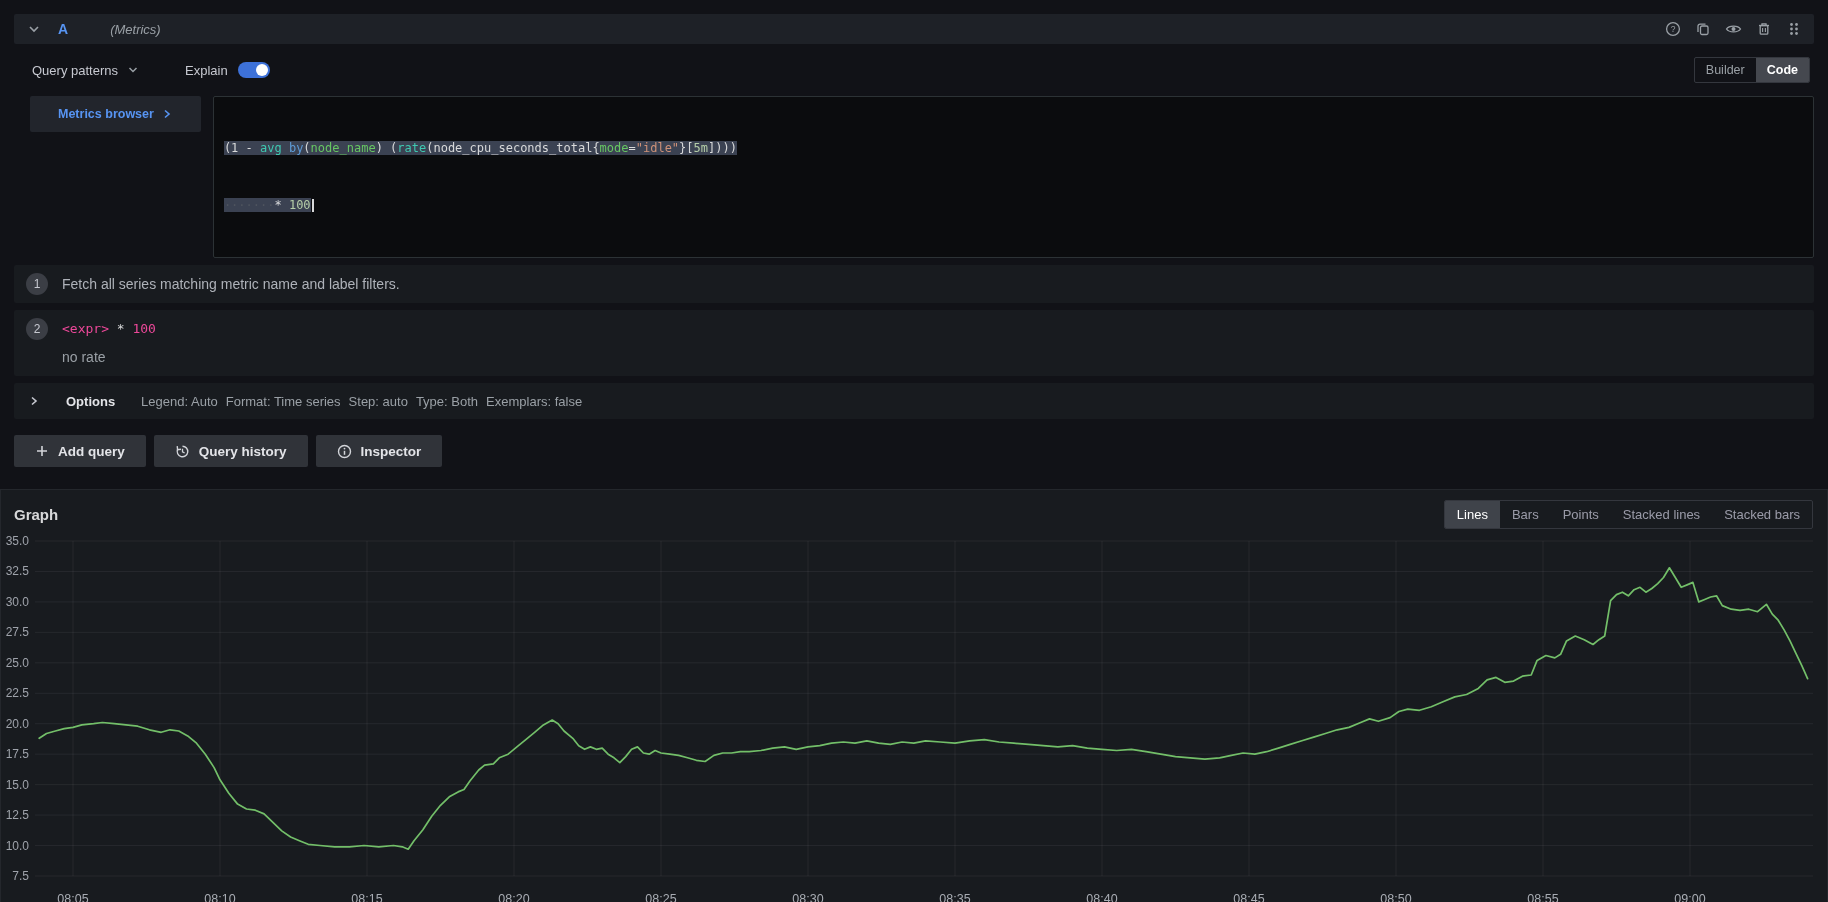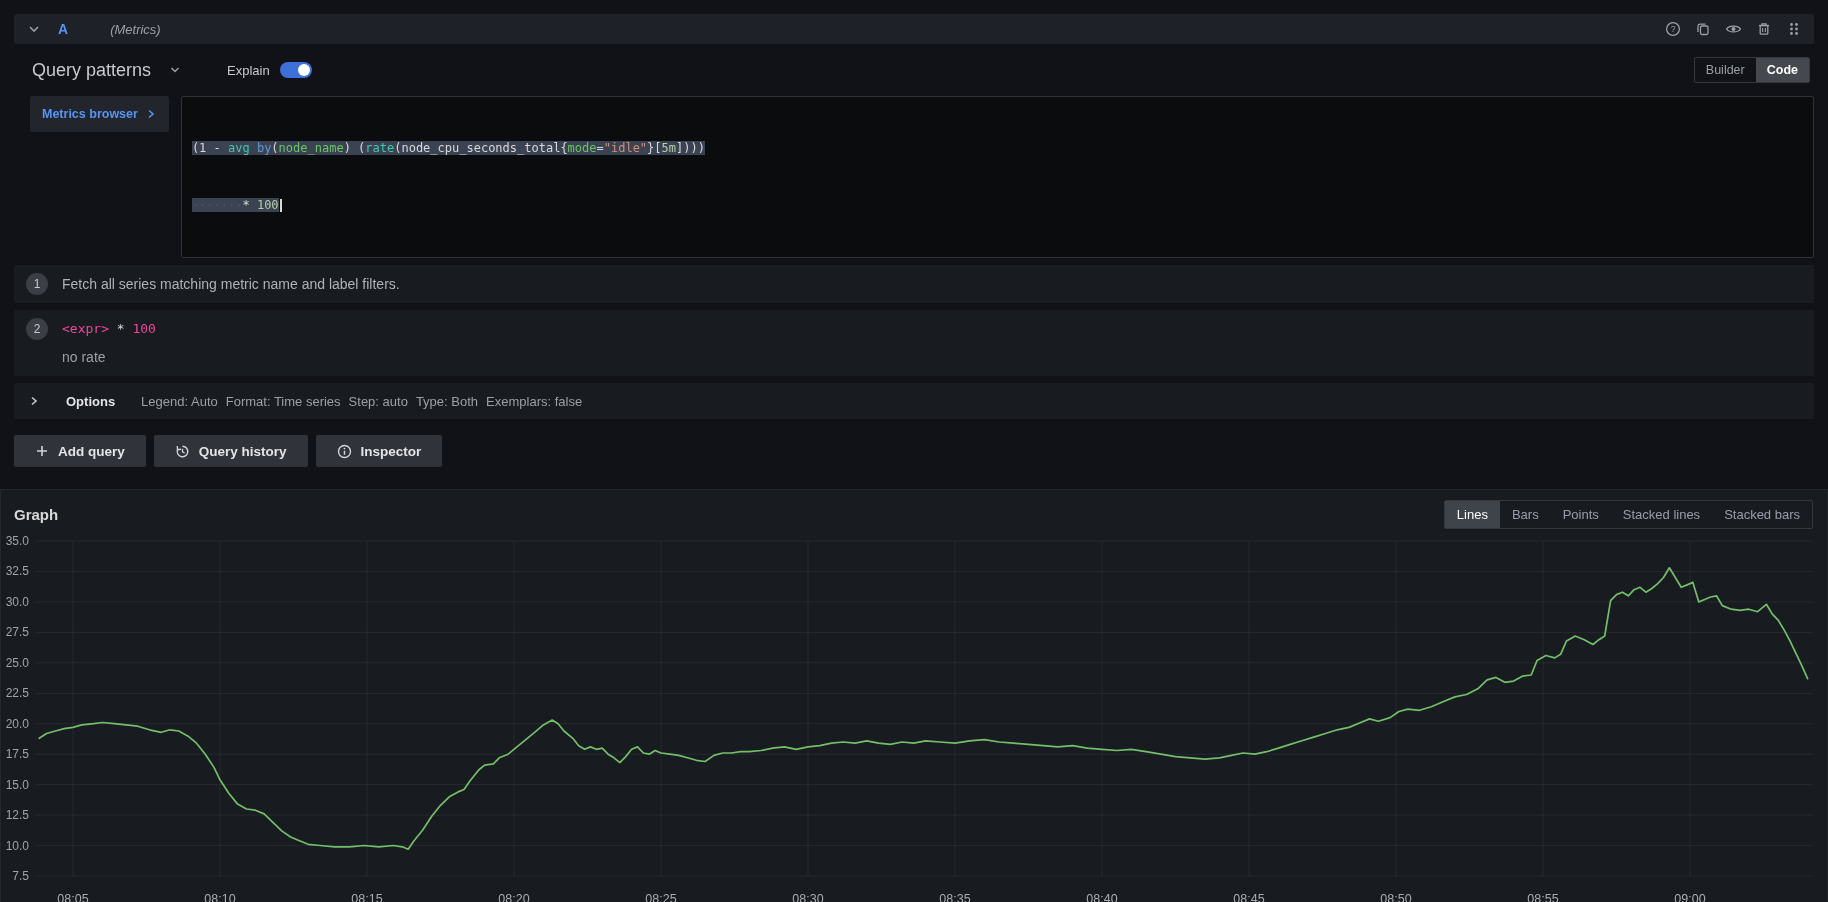--- a/index.html
+++ b/index.html
@@ -18,37 +18,37 @@
     display:flex; align-items:center; padding:0 12px; gap:8px;
   }
   .qrow-header .chev { display:flex; color:#9aa0a6; cursor:pointer; }
   .refid { color:#5794f2; font-weight:700; font-size:14px; margin-left:8px; }
   .ds { font-style:italic; color:#9aa0a6; font-size:13px; margin-left:34px; }
   .spacer { flex:1; }
   .hdr-icons { display:flex; align-items:center; gap:14px; color:#9aa0a6; }
   .hdr-icons .ic { display:flex; cursor:pointer; }
 
   .qp-row { display:flex; align-items:center; margin:10px 4px 10px 18px; height:32px; }
-  .qp-btn { background:none; border:none; color:#c7c9d1; font-size:18px;
-    display:flex; align-items:center; gap:18px; cursor:pointer; padding:0;
+  .qp-btn { background:none; border:none; color:#c7c9d1; font-size:13px;
+    display:flex; align-items:center; gap:9px; cursor:pointer; padding:0;
     font-family:"Liberation Sans", sans-serif; }
   .explain-wrap { display:flex; align-items:center; gap:10px; margin-left:46px; }
   .explain-label { color:#c7c9d1; font-size:13px; }
   .toggle { position:relative; width:32px; height:16px; border-radius:9px;
     background:#3d71d9; cursor:pointer; }
   .toggle .knob { position:absolute; top:2px; right:2px; width:12px; height:12px;
     border-radius:50%; background:#ffffff; }
   .seg { display:flex; border:1px solid #34373e; border-radius:2px; overflow:hidden; margin-left:auto; }
   .seg button { background:transparent; border:none; color:#9aa0a6; font-size:12.5px;
     padding:5px 11px; cursor:pointer; font-family:"Liberation Sans", sans-serif; }
   .seg button.active { background:#45484f; color:#ffffff; font-weight:700; }
 
   .editor-row { display:flex; align-items:flex-start; margin-left:16px; }
   .metrics-browser { background:#22252c; border:none; border-radius:2px; color:#5794f2;
-    font-weight:700; font-size:12.5px; height:36px; padding:0 12px;
+    font-weight:700; font-size:12.5px; height:36px; padding:0 28px;
     display:flex; align-items:center; gap:7px; cursor:pointer;
     font-family:"Liberation Sans", sans-serif; }
   .code-box { flex:1; margin-left:12px; background:#0b0c0e; border:1px solid #2c3235;
     border-radius:2px; padding:4px 10px; min-height:48px;
     font-family:"DejaVu Sans Mono", monospace; font-size:12px; line-height:19px;
     cursor:text; white-space:pre; }
   .sel { background:#3b4252; }
   .tk-plain { color:#d8d9da; } .tk-fn { color:#3fc9b1; } .tk-kw { color:#5e9bd6; }
   .tk-label { color:#67c763; } .tk-str { color:#ce9178; } .tk-num { color:#b5cea8; }
   .tk-ws { color:#4e545e; } .tk-pink { color:#ec4899; }

